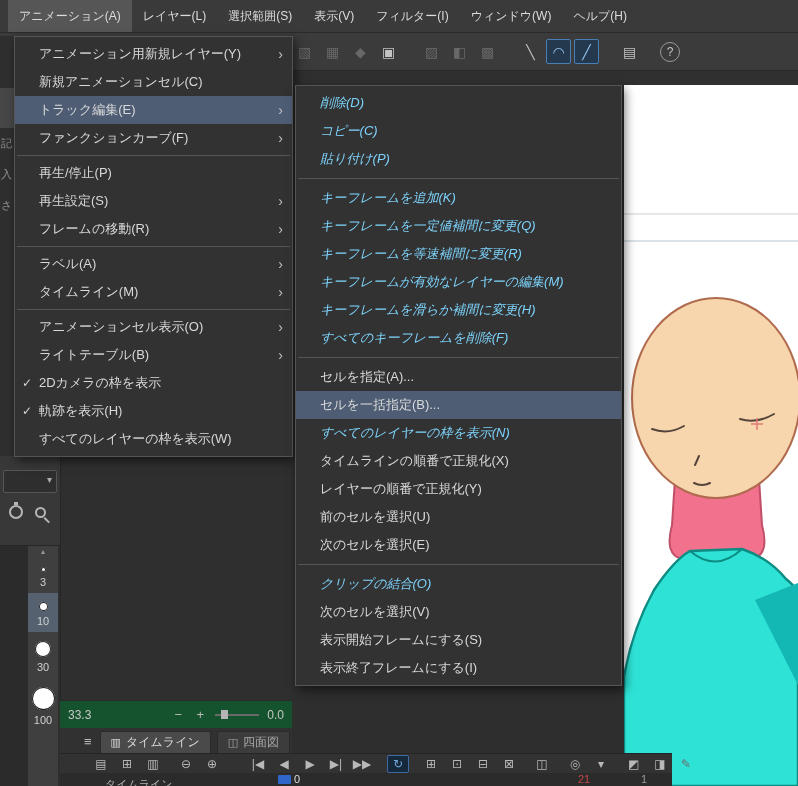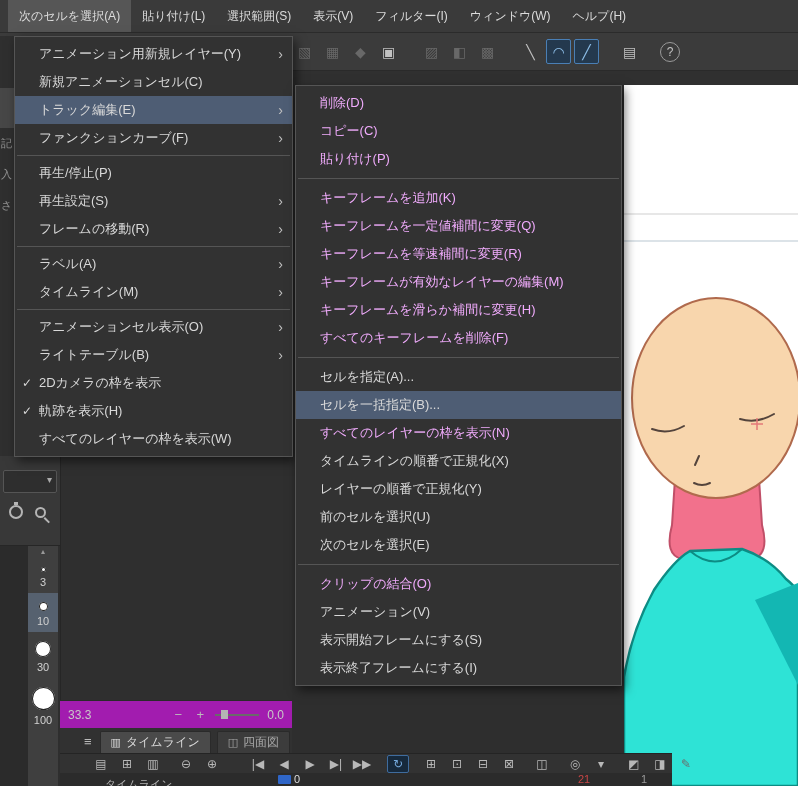--- a/index.html
+++ b/index.html
@@ -59,21 +59,21 @@
                display:flex;flex-direction:column;align-items:center;}
   .scroll-up{height:12px;font-size:8px;color:#999;line-height:12px;}
   #brush-items{width:100%;display:flex;flex-direction:column;}
   .bs-entry{width:100%;display:flex;flex-direction:column;align-items:center;padding:9px 0 5px;gap:4px;}
   .bs-entry.selected{background:#56616f;}
   .bs-dot{background:#fff;border-radius:50%;flex:none;box-shadow:0 0 0 1px #222 inset;}
   .bs-num{font-size:11px;color:#d0d0d0;}
 
   #mid-panel{position:absolute;left:60px;top:456px;width:232px;height:244px;background:#2f2f2f;border-left:1px solid #262626;z-index:3;}
 
-  #scale-row{position:absolute;left:60px;top:700px;width:232px;height:28px;background:#a21caf;border-top:1px solid #2a2a2a;
+  #scale-row{position:absolute;left:60px;top:700px;width:232px;height:28px;background:#14532d;border-top:1px solid #2a2a2a;
              display:flex;align-items:center;padding:0 8px;gap:8px;font-size:12px;color:#c8c8c8;z-index:3;}
   #scale-row .flexspace{flex:1;}
   .mini-btn{width:14px;text-align:center;font-size:13px;color:#bbb;}
   .slider{position:relative;width:44px;height:2px;background:#6a6a6a;}
   .slider .handle{position:absolute;left:6px;top:-4px;width:7px;height:9px;background:#b5b5b5;}
 
   #tabs-row{position:absolute;left:60px;top:728px;width:232px;height:25px;background:#313131;z-index:3;
             display:flex;align-items:flex-end;padding-left:24px;gap:6px;}
   .hamburger{font-size:13px;color:#bbb;margin:0 2px 4px 0;}
   .ptab{height:22px;display:flex;align-items:center;gap:5px;padding:0 10px;font-size:12px;
@@ -96,38 +96,38 @@
   #frame-start{position:absolute;left:234px;top:0;font-size:11px;color:#ddd;}
   #frame-current{position:absolute;left:518px;top:0;font-size:11px;color:var(--frame-red);}
   #frame-next{position:absolute;left:581px;top:0;font-size:11px;color:#999;}
 
   
   .menu{position:absolute;background:#323232;border:1px solid #555;box-shadow:3px 4px 10px rgba(0,0,0,.55);
         padding:3px 0;font-size:13px;z-index:50;}
   #menu-left{left:14px;top:36px;width:279px;}
   #menu-sub{left:295px;top:85px;width:327px;}
   .menu-item{display:flex;align-items:center;height:28px;color:#d9d9d9;justify-content:center;}
-  .menu-item.disabled{color:#f0abfc;}
+  .menu-item.disabled{color:#7dd3fc;font-style:italic;}
   .menu-item.highlight{background:var(--menu-highlight);}
   .gutter{width:24px;text-align:center;font-size:12px;flex:none;}
   .mlabel{flex:1;white-space:nowrap;overflow:hidden;}
   .arrow{width:20px;text-align:right;padding-right:9px;font-size:14px;color:#c0c0c0;flex:none;}
   .menu-item.disabled .arrow{color:#737373;}
   .menu-sep{height:1px;background:#555;}
   #menu-left .menu-sep{margin:3px 2px;}
   #menu-sub .menu-sep{margin:5px 2px;}
 </style>
 </head>
 <body>
 
 <div id="app">
 
   <div id="menubar">
-      <div class="mb-item active">次のセルを選択(A)</div>
-      <div class="mb-item">貼り付け(L)</div>
+      <div class="mb-item active">アニメーション(A)</div>
+      <div class="mb-item">レイヤー(L)</div>
       <div class="mb-item">選択範囲(S)</div>
       <div class="mb-item">表示(V)</div>
       <div class="mb-item">フィルター(I)</div>
       <div class="mb-item">ウィンドウ(W)</div>
       <div class="mb-item">ヘルプ(H)</div>
     </div>
 
   <div id="toolbar">
       <div class="tb-group">
         <div class="tb-icon disabled">▧</div>
@@ -450,21 +450,21 @@
         <span class="arrow"></span>
       </div>
       <div class="menu-sep"></div>
       <div class="menu-item disabled">
         <span class="gutter"></span>
         <span class="mlabel">クリップの結合(O)</span>
         <span class="arrow"></span>
       </div>
       <div class="menu-item">
         <span class="gutter"></span>
-        <span class="mlabel">アニメーション(V)</span>
+        <span class="mlabel">次のセルを選択(V)</span>
         <span class="arrow"></span>
       </div>
       <div class="menu-item">
         <span class="gutter"></span>
         <span class="mlabel">表示開始フレームにする(S)</span>
         <span class="arrow"></span>
       </div>
       <div class="menu-item">
         <span class="gutter"></span>
         <span class="mlabel">表示終了フレームにする(I)</span>

